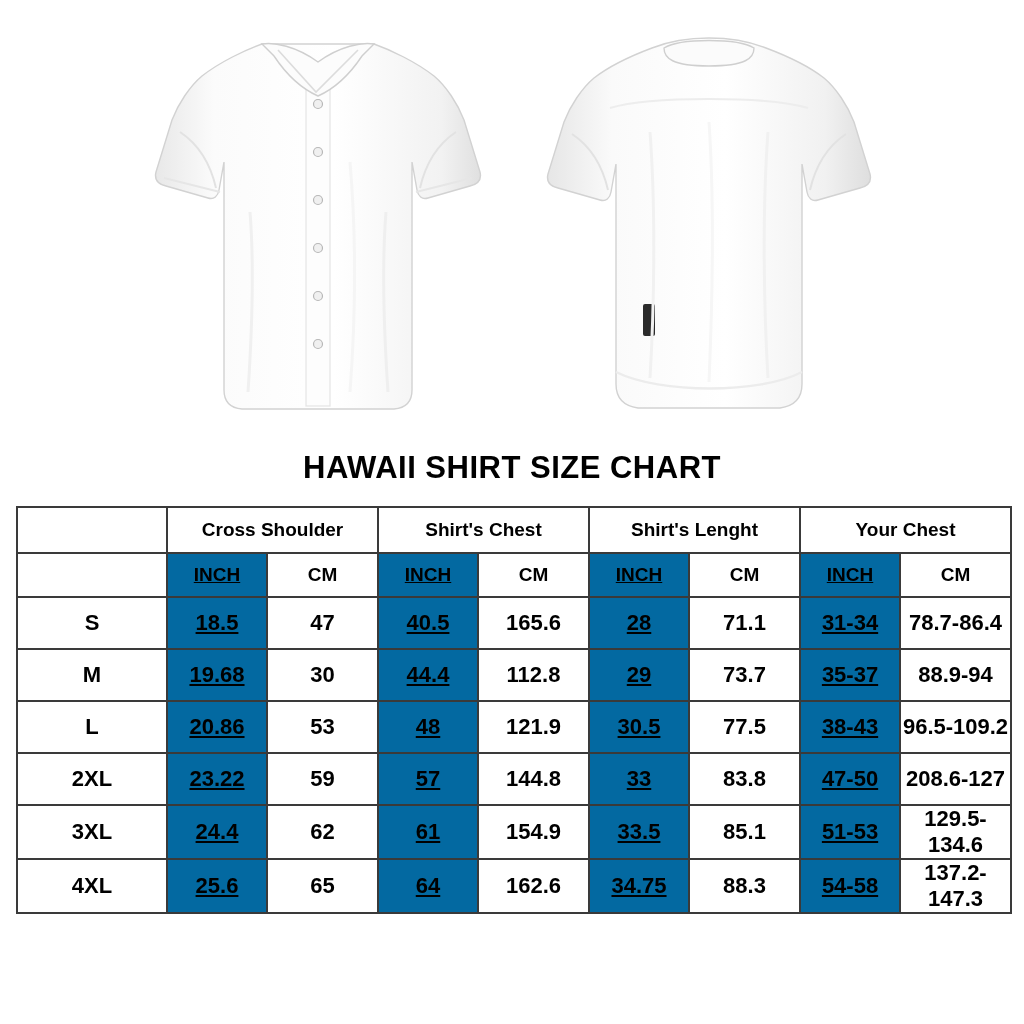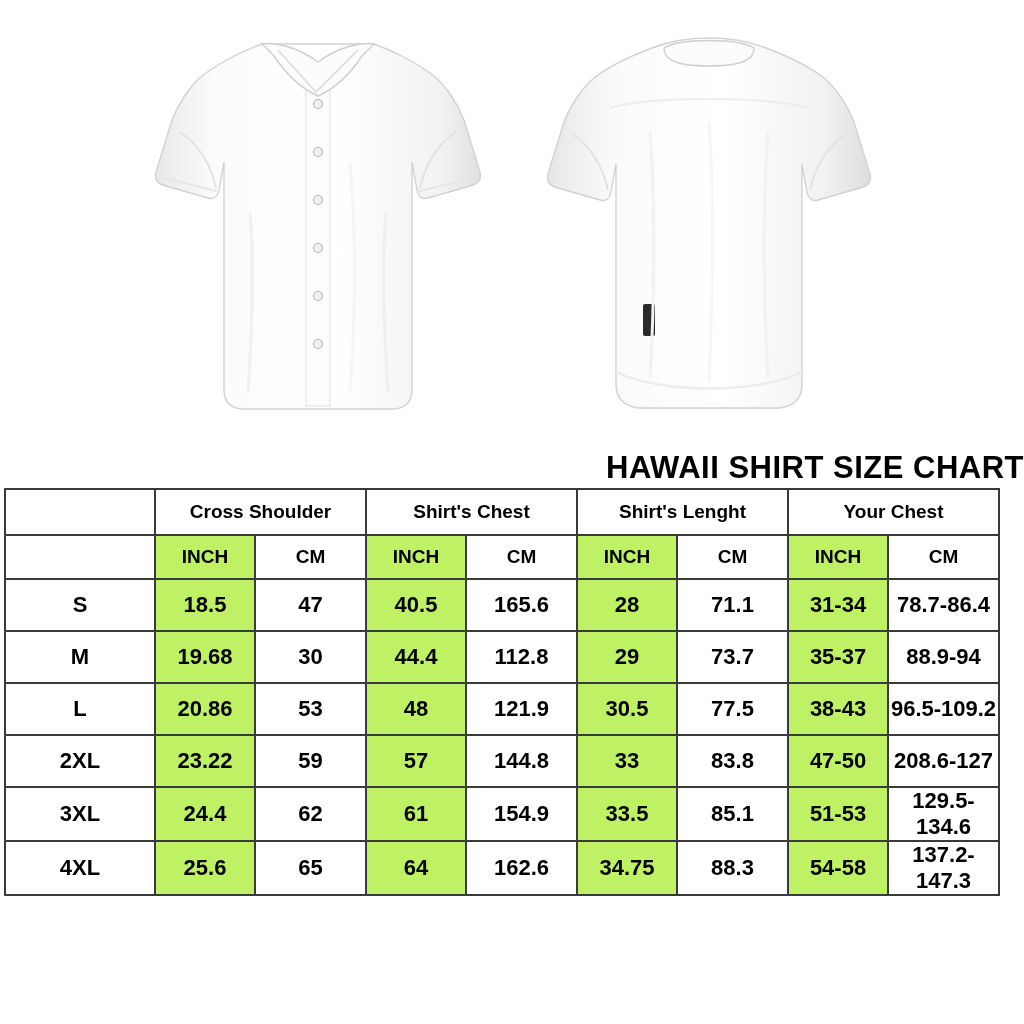--- a/index.html
+++ b/index.html
@@ -29,31 +29,31 @@
   }
   .shirt {
     position: absolute;
     top: 12px;
   }
   .shirt-front { left: 150px; }
   .shirt-back  { left: 540px; }
 
   
   .chart-title {
-    text-align: right;
+    text-align: center;
     font-size: 31px;
     font-weight: bold;
     letter-spacing: 0.5px;
-    margin: 0 0 2px 0;
+    margin: 0 0 20px 0;
     font-family: "Liberation Sans", sans-serif;
   }
 
   
   .table-wrap {
-    padding: 0 4px;
+    padding: 0 16px;
   }
   table.size-chart {
     border-collapse: collapse;
     width: 996px;
     table-layout: fixed;
     font-family: "Liberation Sans", sans-serif;
   }
   table.size-chart td, table.size-chart th {
     border: 2px solid #3a3a3a;
     text-align: center;
@@ -71,21 +71,22 @@
   }
   tr.unit-row td {
     height: 42px;
     font-size: 19px;
   }
   tr.data-row td {
     height: 50px;
     font-size: 22px;
   }
   td.yellow, th.yellow {
-    background: #bef264;
+    background: #0369a1;
+    text-decoration: underline;
   }
   td.size-cell {
     font-size: 24px;
   }
   td.small-num {
     font-size: 17px;
   }
   td.blank {
     border-left: none;
     border-top: none;

